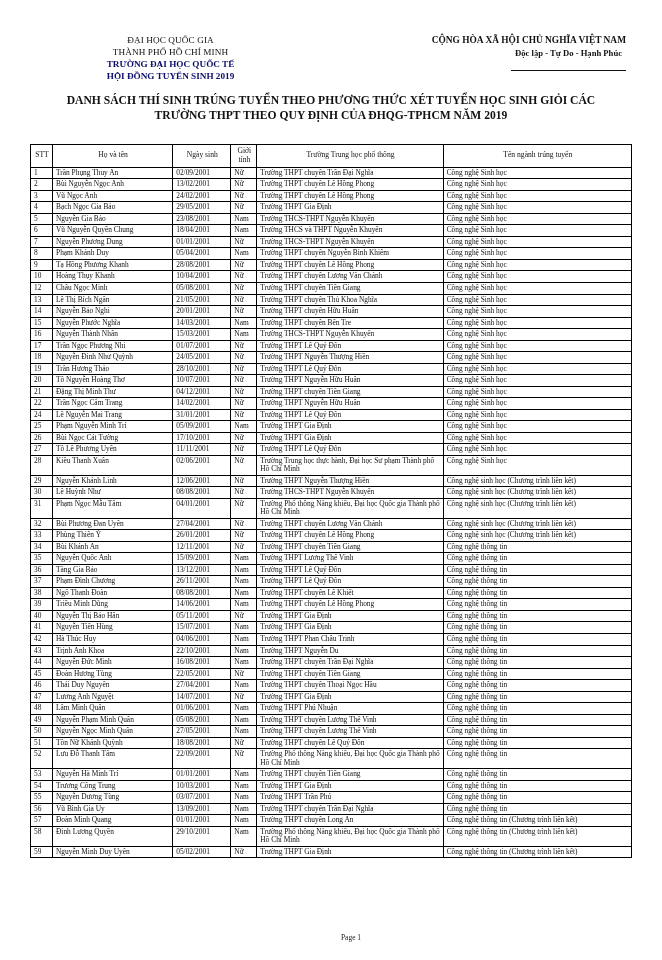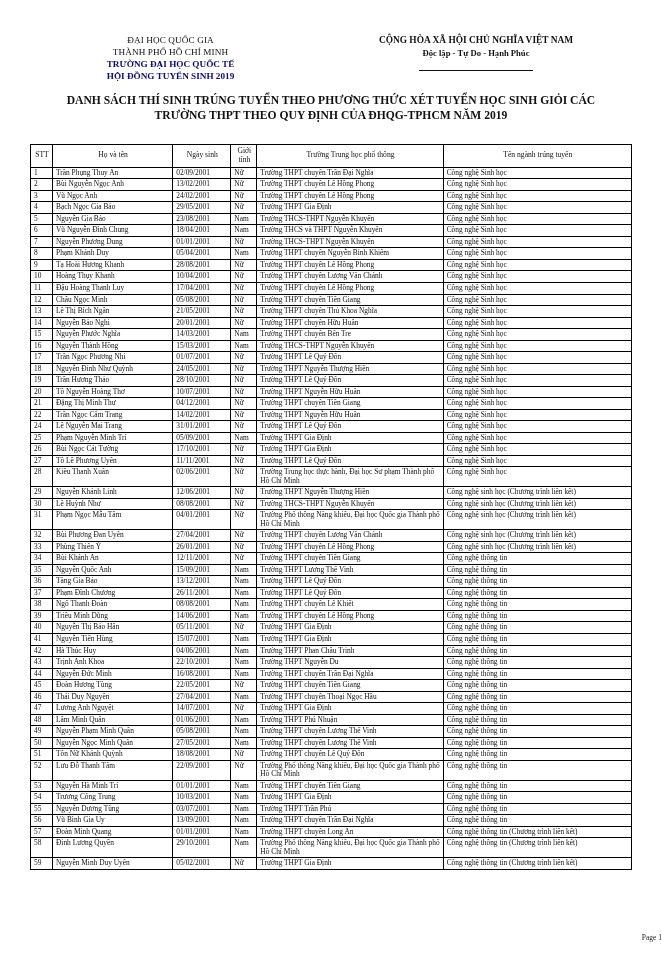--- a/index.html
+++ b/index.html
@@ -35,21 +35,21 @@
     text-align: center;
     font-size: 9.2px;
     line-height: 1.32;
     padding-left: 8px;
   }
   .header-left .l1 { letter-spacing: .1px; }
   .header-left .l2 { font-weight: bold; color: #0d0d6b; }
   .header-left .l3 { font-weight: bold; color: #0d0d6b; }
   .header-right {
     width: 300px;
-    text-align: center;
+    text-align: right;
     font-size: 9.4px;
     line-height: 1.4;
     padding-right: 6px;
   }
   .header-right .r1 { font-weight: bold; }
   .header-right .r2 {
     font-weight: bold;
     font-size: 8.6px;
     display: inline-block;
     border-bottom: 1px solid #111;
@@ -91,21 +91,21 @@
   col.c-major { width: 188px; }
   td.stt { text-align: left; }
   td.sex { text-align: left; }
   .two-line { line-height: 1.18; }
   
   .footer {
     position: absolute;
     left: 4px;
     right: 0;
     bottom: 18px;
-    text-align: right;
+    text-align: center;
     font-size: 7.5px;
     color: #222;
     padding-left: 36px;
   }
 </style>
 </head>
 <body>
 
 <div class="page">
 
@@ -182,21 +182,21 @@
         <tr>
           <td class="stt">5</td>
           <td>Nguyễn Gia Bảo</td>
           <td>23/08/2001</td>
           <td class="sex">Nam</td>
           <td>Trường THCS-THPT Nguyễn Khuyến</td>
           <td>Công nghệ Sinh học</td>
         </tr>
         <tr>
           <td class="stt">6</td>
-          <td>Vũ Nguyễn Đình Chung</td>
+          <td>Vũ Nguyễn Quyền Chung</td>
           <td>18/04/2001</td>
           <td class="sex">Nam</td>
           <td>Trường THCS và THPT Nguyễn Khuyến</td>
           <td>Công nghệ Sinh học</td>
         </tr>
         <tr>
           <td class="stt">7</td>
           <td>Nguyễn Phương Dung</td>
           <td>01/01/2001</td>
           <td class="sex">Nữ</td>
@@ -206,43 +206,35 @@
         <tr>
           <td class="stt">8</td>
           <td>Phạm Khánh Duy</td>
           <td>05/04/2001</td>
           <td class="sex">Nam</td>
           <td>Trường THPT chuyên Nguyễn Bỉnh Khiêm</td>
           <td>Công nghệ Sinh học</td>
         </tr>
         <tr>
           <td class="stt">9</td>
-          <td>Tạ Hoài Hương Khanh</td>
+          <td>Tạ Hồng Phương Khanh</td>
           <td>28/08/2001</td>
           <td class="sex">Nữ</td>
           <td>Trường THPT chuyên Lê Hồng Phong</td>
           <td>Công nghệ Sinh học</td>
         </tr>
         <tr>
           <td class="stt">10</td>
           <td>Hoàng Thụy Khanh</td>
           <td>10/04/2001</td>
           <td class="sex">Nữ</td>
           <td>Trường THPT chuyên Lương Văn Chánh</td>
           <td>Công nghệ Sinh học</td>
         </tr>
         <tr>
-          <td class="stt">11</td>
-          <td>Đậu Hoàng Thanh Luy</td>
-          <td>17/04/2001</td>
-          <td class="sex">Nữ</td>
-          <td>Trường THPT chuyên Lê Hồng Phong</td>
-          <td>Công nghệ Sinh học</td>
-        </tr>
-        <tr>
           <td class="stt">12</td>
           <td>Châu Ngọc Minh</td>
           <td>05/08/2001</td>
           <td class="sex">Nữ</td>
           <td>Trường THPT chuyên Tiền Giang</td>
           <td>Công nghệ Sinh học</td>
         </tr>
         <tr>
           <td class="stt">13</td>
           <td>Lê Thị Bích Ngân</td>
@@ -262,21 +254,21 @@
         <tr>
           <td class="stt">15</td>
           <td>Nguyễn Phước Nghĩa</td>
           <td>14/03/2001</td>
           <td class="sex">Nam</td>
           <td>Trường THPT chuyên Bến Tre</td>
           <td>Công nghệ Sinh học</td>
         </tr>
         <tr>
           <td class="stt">16</td>
-          <td>Nguyễn Thành Hồng</td>
+          <td>Nguyễn Thành Nhân</td>
           <td>15/03/2001</td>
           <td class="sex">Nam</td>
           <td>Trường THCS-THPT Nguyễn Khuyến</td>
           <td>Công nghệ Sinh học</td>
         </tr>
         <tr>
           <td class="stt">17</td>
           <td>Trần Ngọc Phương Nhi</td>
           <td>01/07/2001</td>
           <td class="sex">Nữ</td>

